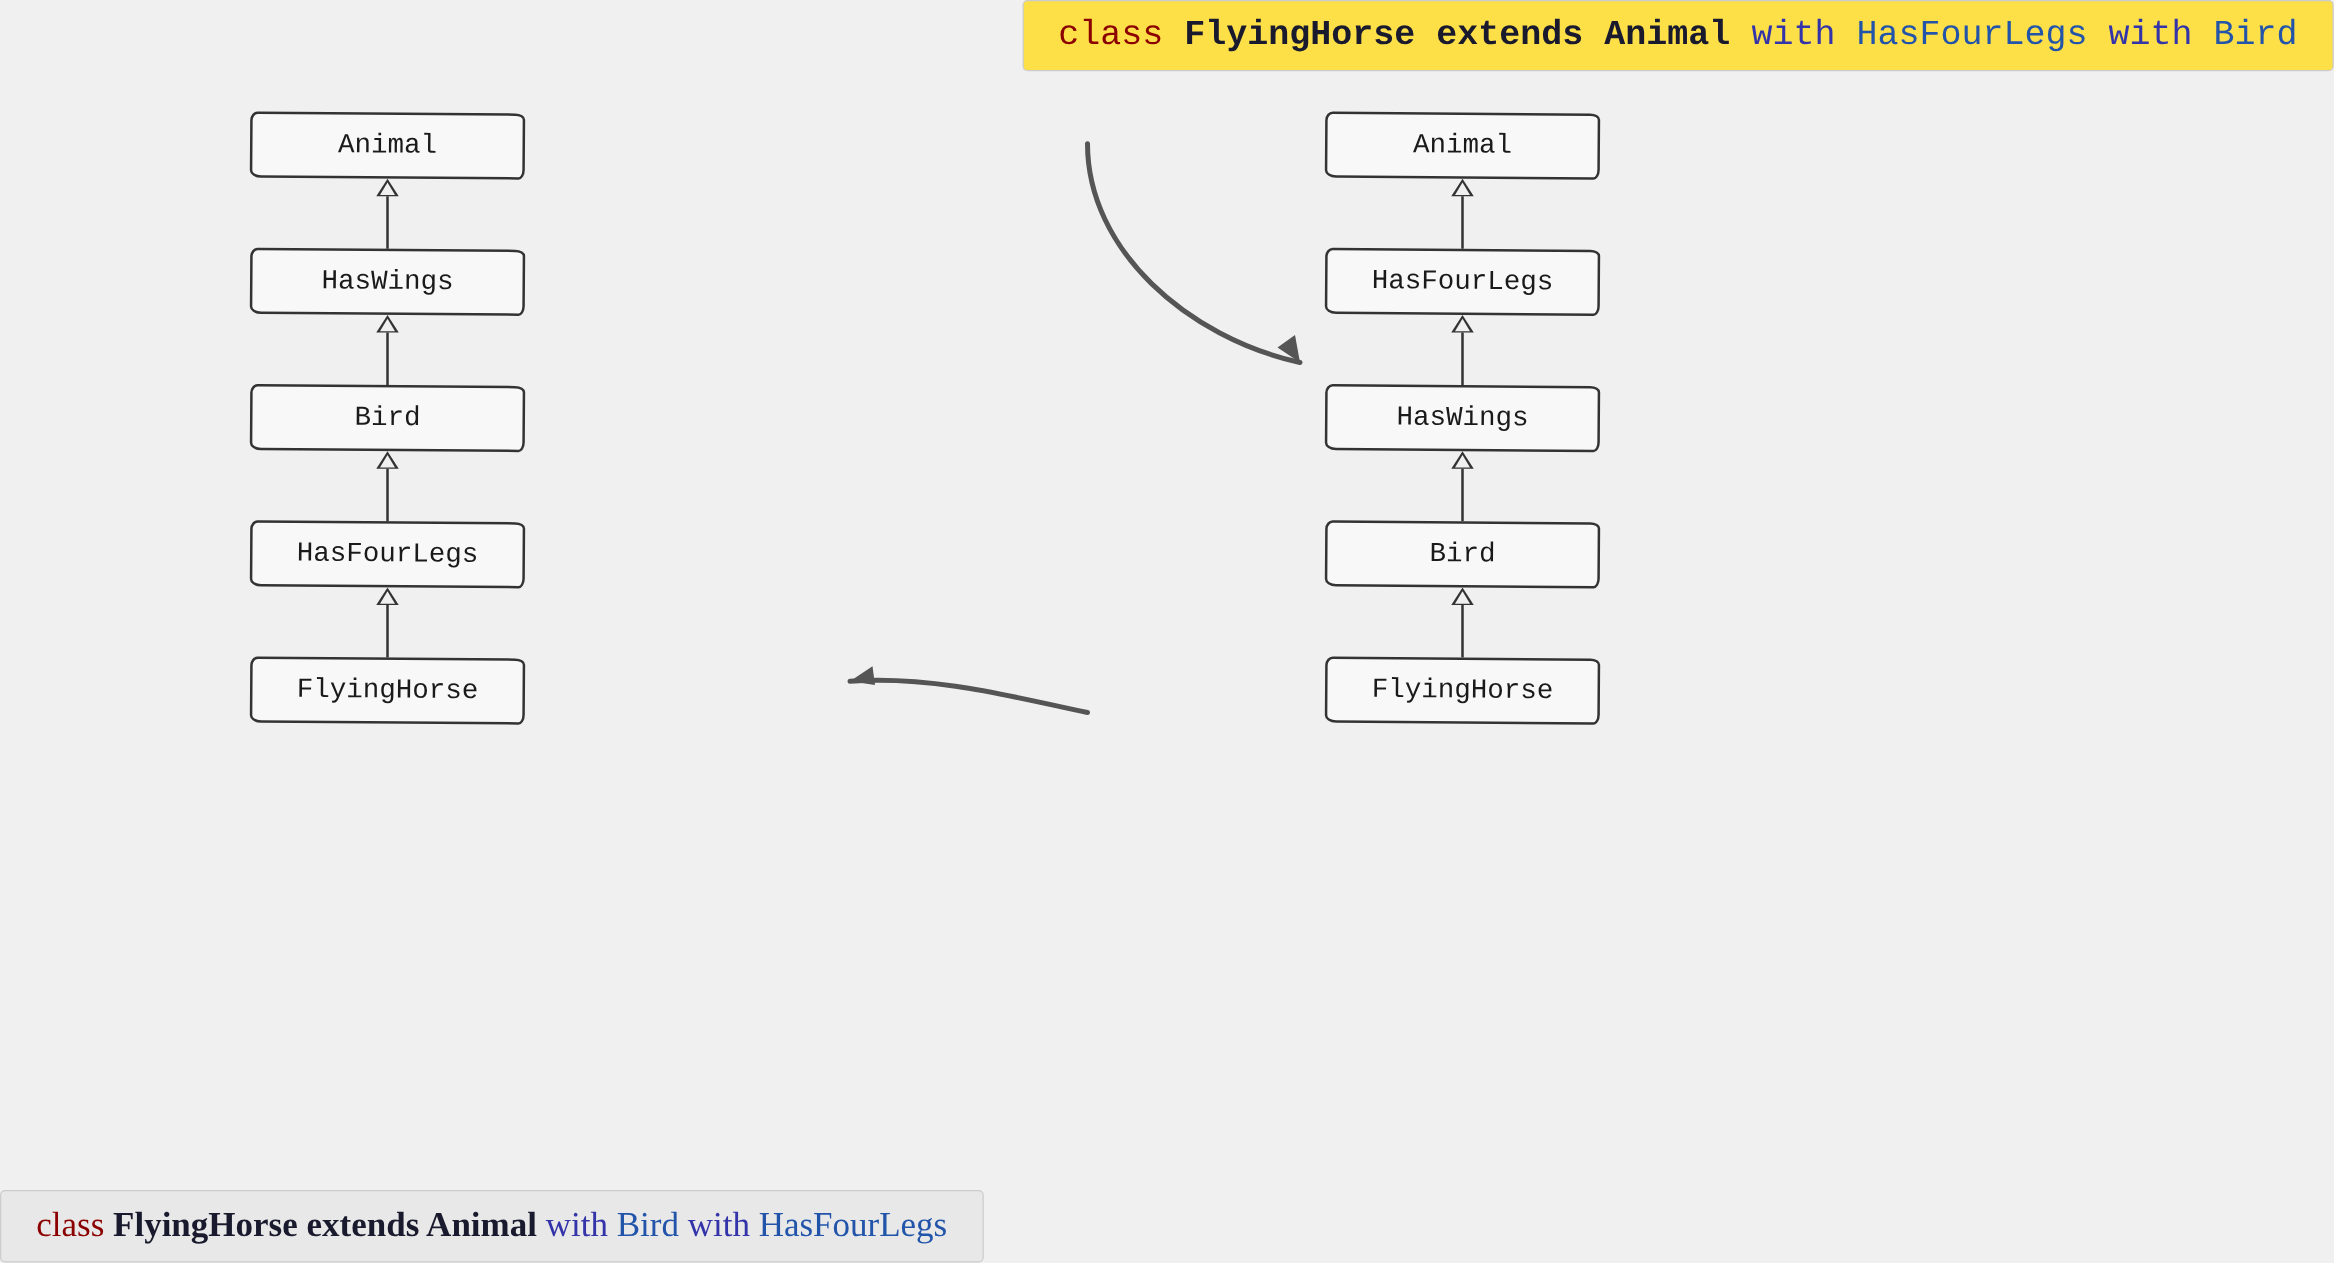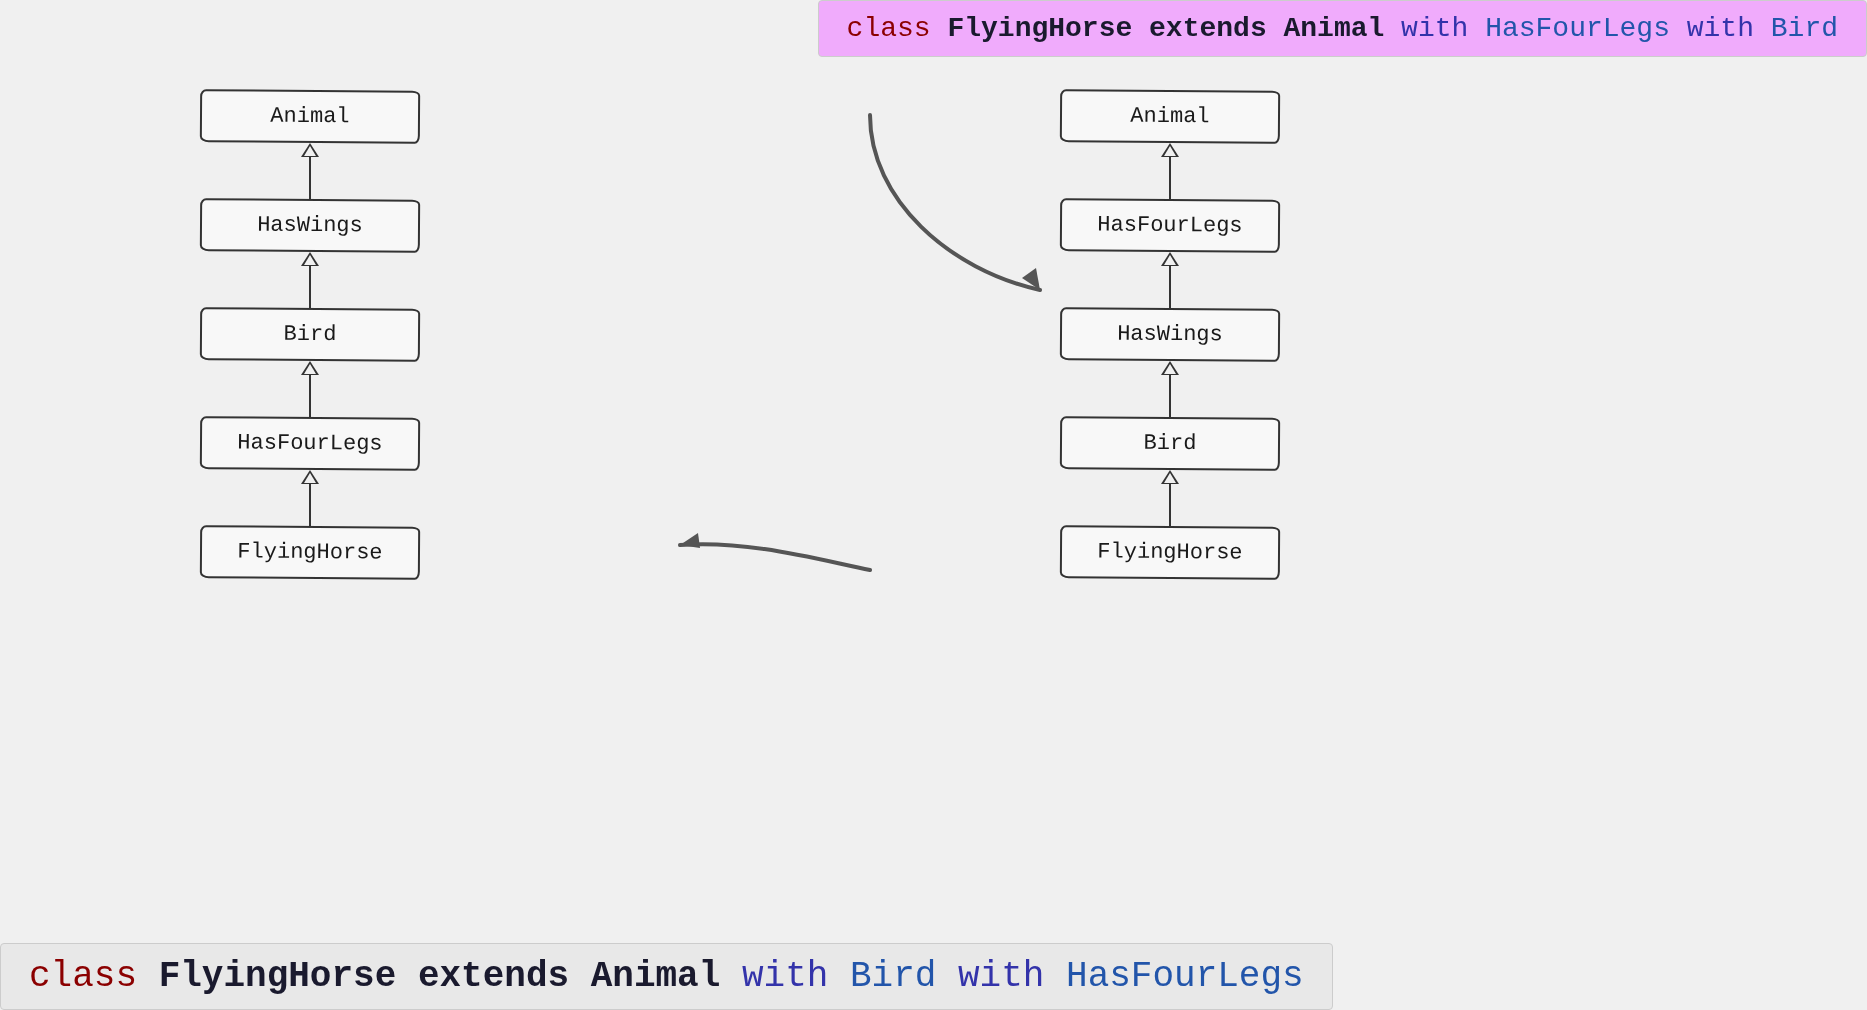--- a/index.html
+++ b/index.html
@@ -10,38 +10,38 @@
       width: 1867px;
       height: 1010px;
       overflow: hidden;
       position: relative;
     }
 
     .top-code-bar {
       position: absolute;
       top: 0;
       right: 0;
-      background: #f0abfc;
+      background: #fde047;
       border: 1px solid #ccc;
       padding: 12px 28px;
       font-size: 28px;
       font-family: 'Courier New', Courier, monospace;
       white-space: nowrap;
       border-radius: 4px;
     }
 
     .bottom-code-bar {
       position: absolute;
       bottom: 0;
       left: 0;
       background: #e8e8e8;
       border: 1px solid #ccc;
       padding: 12px 28px;
-      font-size: 36px;
-      font-family: Liberation Mono, monospace;
+      font-size: 28px;
+      font-family: Liberation Serif, serif;
       white-space: nowrap;
       border-radius: 4px;
     }
 
     .kw-class { color: #8b0000; }
     .kw-extends { color: #1a1a2e; font-weight: bold; }
     .kw-with { color: #3333aa; }
     .kw-name { color: #1a1a2e; font-weight: bold; }
     .kw-name-blue { color: #2255aa; }
 

